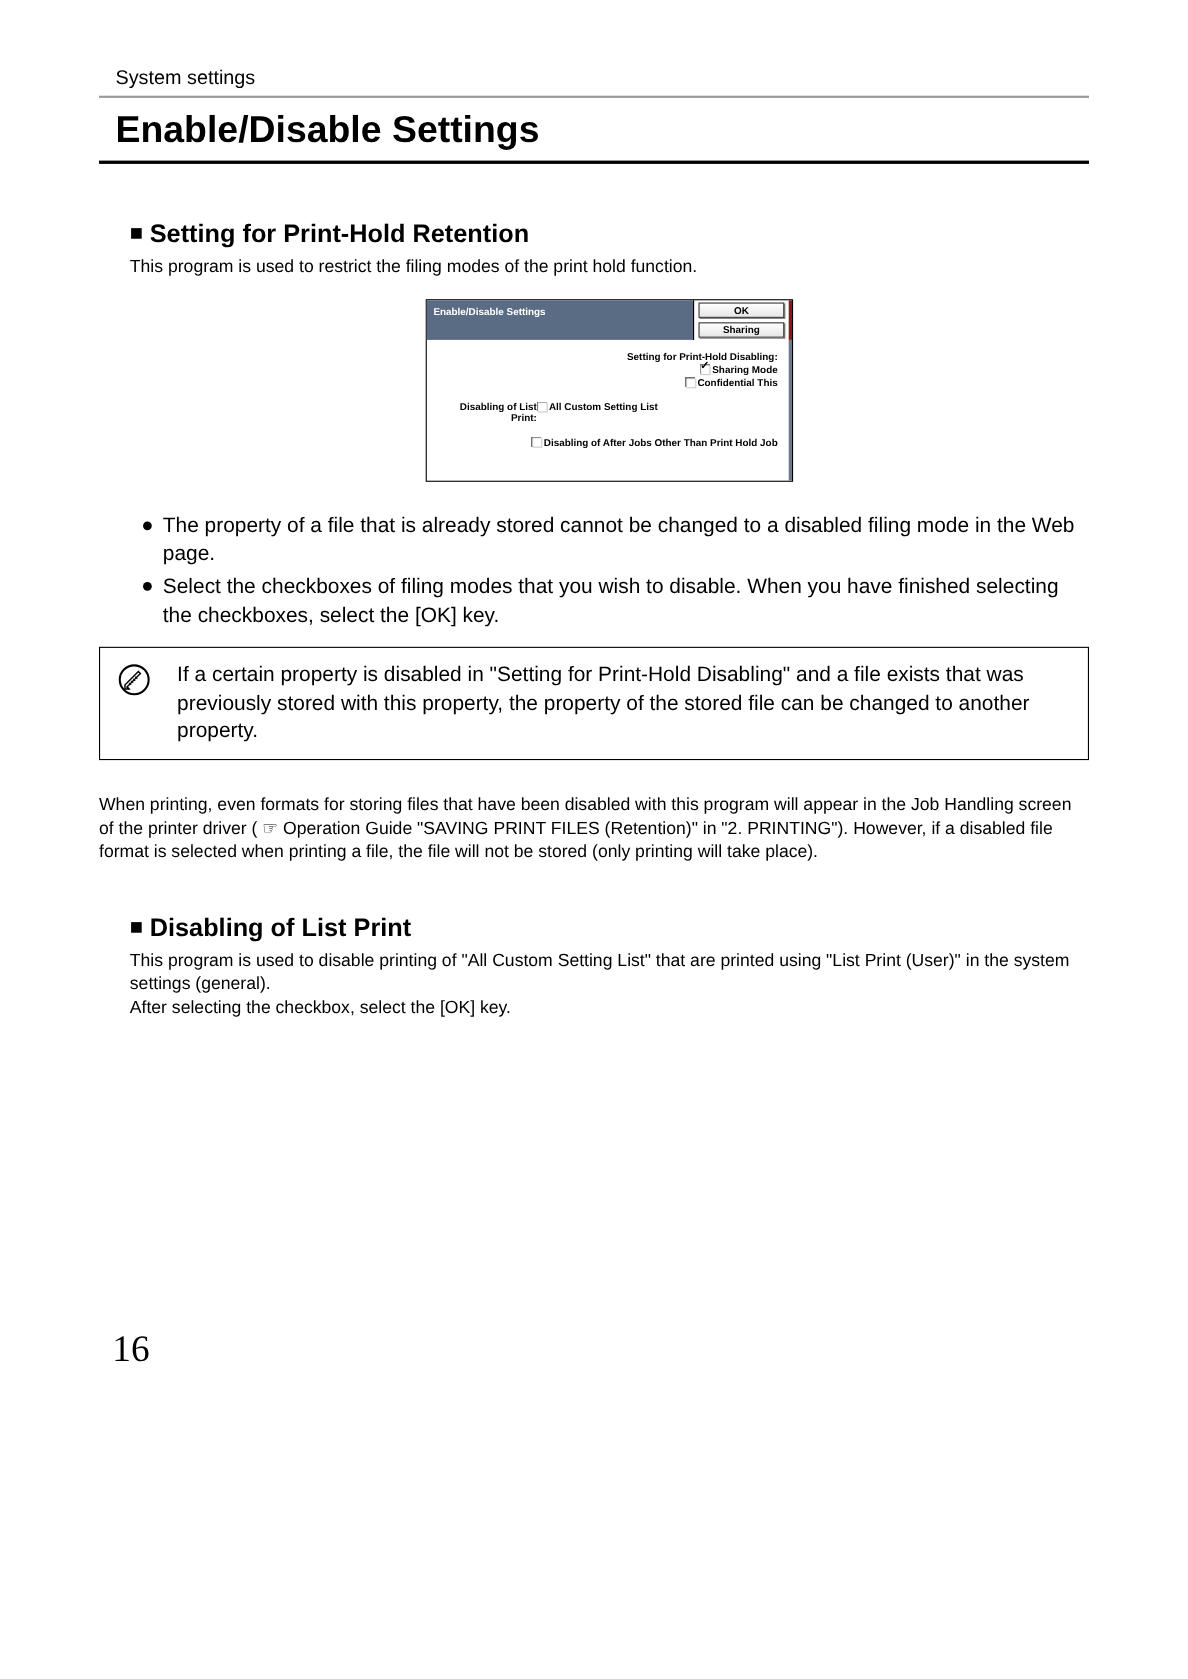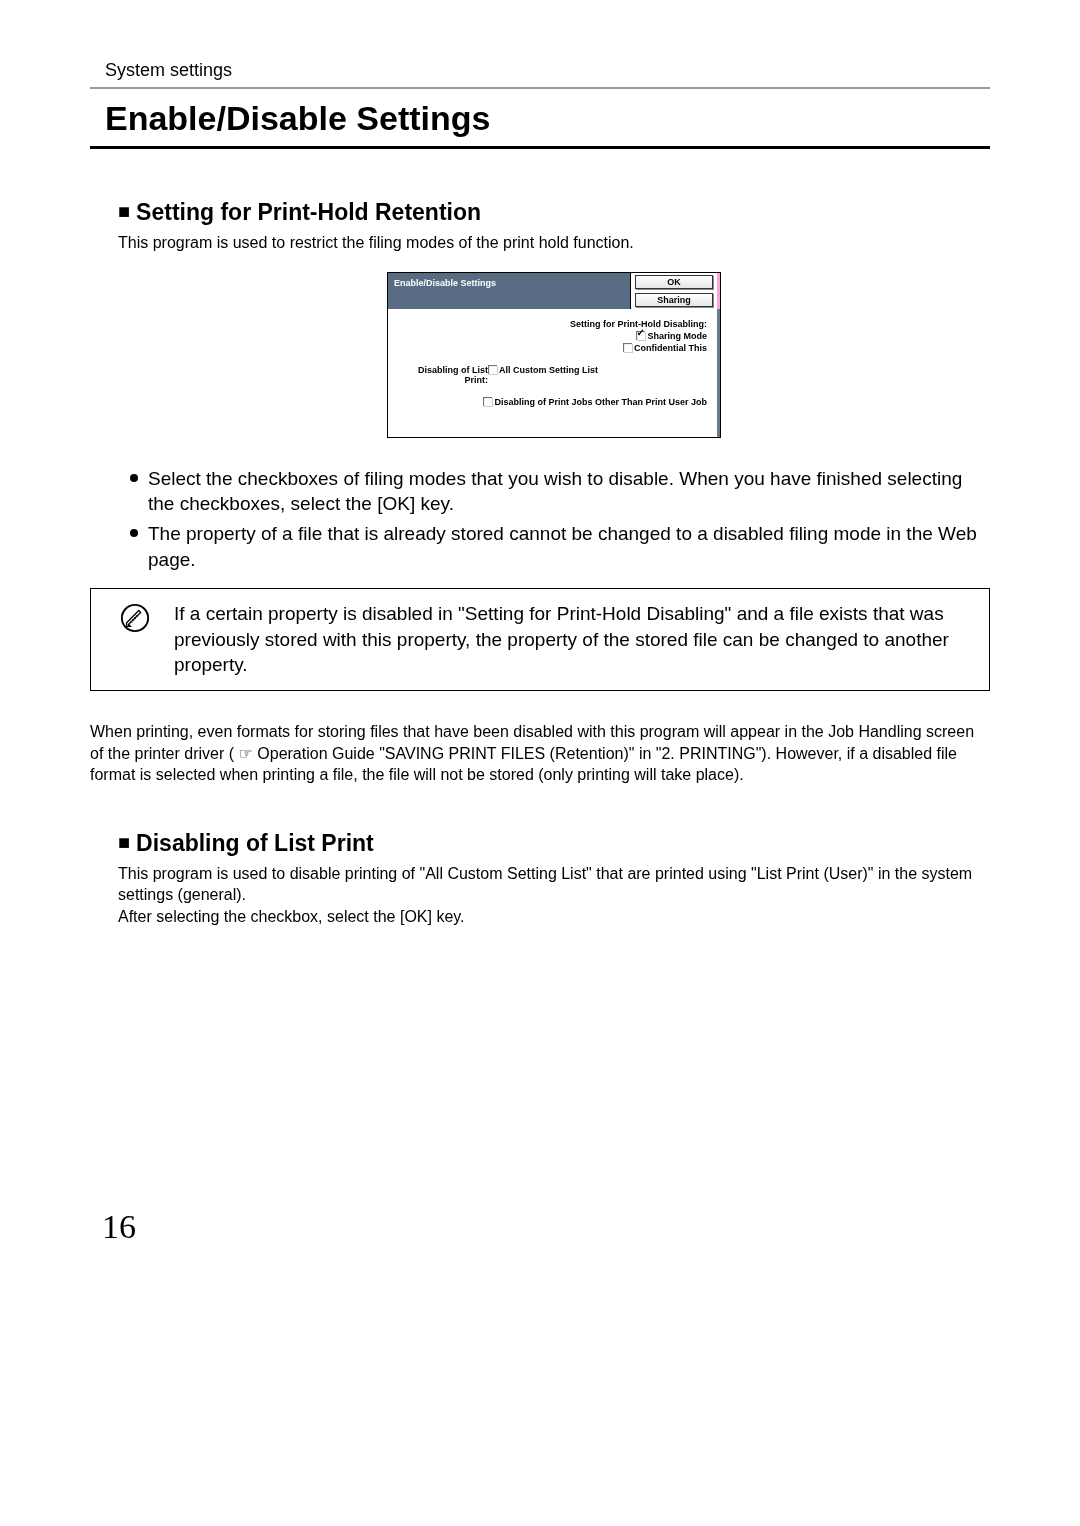--- a/index.html
+++ b/index.html
@@ -99,21 +99,21 @@
     background: #5a6b84;
     color: #fff;
     padding: 5px 6px;
     border-right: 1px solid #000;
     font-size: 9px;
   }
   .btn-col {
     width: 86px;
     display: flex;
     flex-direction: column;
-    border-right: 3px solid #f9a8d4;
+    border-right: 3px solid #7f1d1d;
   }
   .btn {
     border: 1px solid #333;
     margin: 2px 4px;
     text-align: center;
     font-size: 9px;
     padding: 1px 0;
     background: linear-gradient(#fff, #e6e6e6);
     box-shadow: 1px 1px 0 #888;
   }
@@ -150,21 +150,21 @@
     display: flex;
   }
   .list-left {
     width: 90px;
   }
 
   
   .note-box {
     border: 1px solid #000;
     margin: 6px 0 30px 0;
-    padding: 12px 29px;
+    padding: 12px 16px;
     display: flex;
     gap: 24px;
     align-items: flex-start;
   }
   .note-icon {
     width: 30px;
     height: 30px;
     flex: 0 0 30px;
     margin-top: 2px;
   }
@@ -212,29 +212,29 @@
           <div class="group">
             <div class="list-line">
               <div class="list-left">
                 <div>Disabling of List</div>
                 <div>Print:</div>
               </div>
               <div><span class="cb"></span><span>All Custom Setting List</span></div>
             </div>
           </div>
           <div class="group" style="margin-bottom:0;">
-            <div class="dline"><span class="cb"></span><span>Disabling of Print Jobs Other Than Print User Job</span></div>
+            <div class="dline"><span class="cb"></span><span>Disabling of After Jobs Other Than Print Hold Job</span></div>
           </div>
         </div>
       </div>
     </div>
 
     <ul class="bullets">
+      <li>The property of a file that is already stored cannot be changed to a disabled filing mode in the Web page.</li>
       <li>Select the checkboxes of filing modes that you wish to disable. When you have finished selecting the checkboxes, select the [OK] key.</li>
-      <li>The property of a file that is already stored cannot be changed to a disabled filing mode in the Web page.</li>
     </ul>
   </div>
 
   <div class="note-box">
     <svg class="note-icon" viewBox="0 0 32 32">
       <circle cx="16" cy="16" r="14" fill="none" stroke="#000" stroke-width="2"></circle>
       <path d="M9 23 L22 10 L20 8 L7 21 L7 25 L11 25 Z" fill="none" stroke="#000" stroke-width="1.4"></path>
       <line x1="9" y1="23" x2="11" y2="25" stroke="#000" stroke-width="1.4"></line>
       <line x1="18" y1="10" x2="22" y2="14" stroke="#000" stroke-width="0"></line>
       <path d="M11 19 L13 21" stroke="#000" stroke-width="1"></path>

